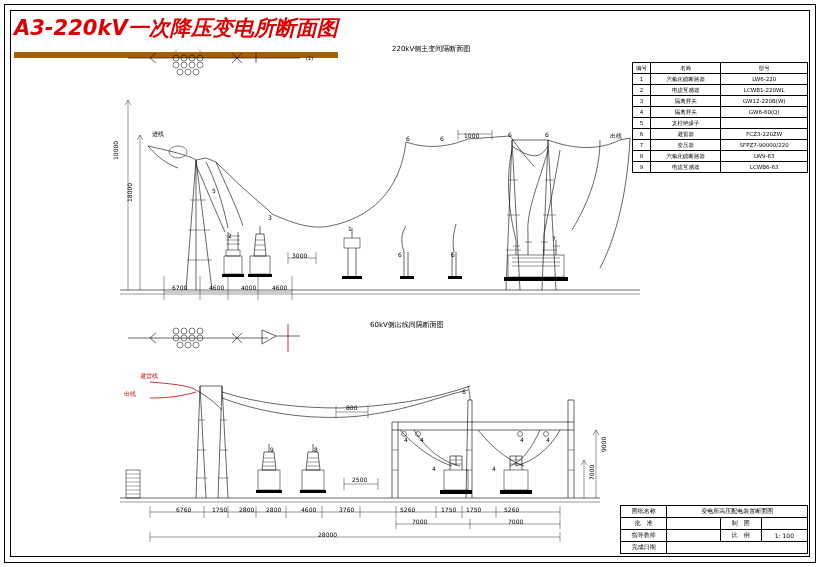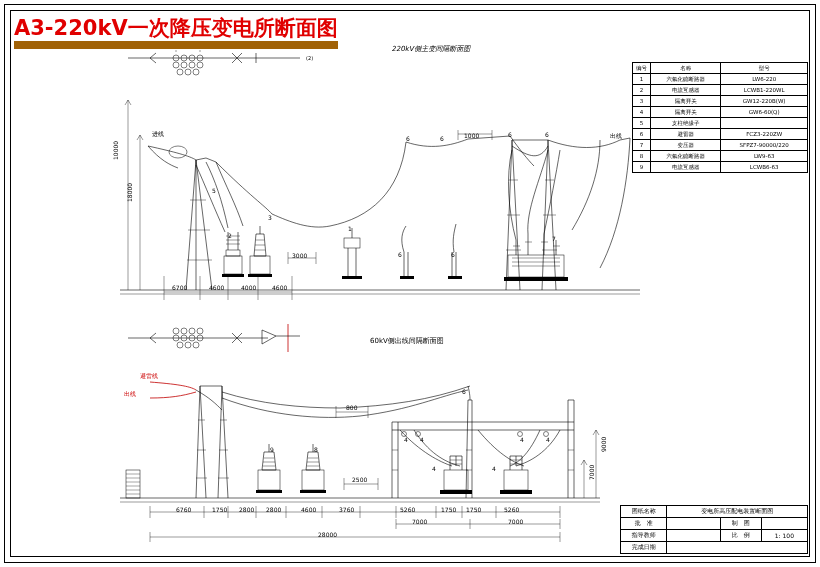--- a/index.html
+++ b/index.html
@@ -2,21 +2,21 @@
 <html><head>
 <meta charset="utf-8">
 <style>
   html,body{margin:0;padding:0;background:#fff;}
   body{width:820px;height:567px;font-family:"DejaVu Sans","Liberation Sans",sans-serif;}
   #sheet{position:relative;width:820px;height:567px;background:#fff;overflow:hidden;}
   .frame{position:absolute;left:4px;top:4px;width:812px;height:559px;border:1px solid #000;box-sizing:border-box;}
   .frame2{position:absolute;left:10px;top:10px;width:800px;height:547px;border:1px solid #000;box-sizing:border-box;}
   .title{position:absolute;left:14px;top:14px;font-family:"DejaVu Sans","Liberation Sans",sans-serif;
          font-weight:bold;font-size:21px;color:#e00000;letter-spacing:0px;white-space:nowrap;}
-  .title u{text-decoration:none;border-bottom:8px solid #a16207;padding-bottom:1px;}
+  .title u{text-decoration:none;border-bottom:6px solid #a16207;padding-bottom:12px;font-style:italic;}
   .cap{position:absolute;font-size:7px;color:#000;white-space:nowrap;}
   .lbl{position:absolute;font-size:6px;color:#000;white-space:nowrap;}
   .lblr{position:absolute;font-size:6px;color:#c00;white-space:nowrap;}
   .num{position:absolute;font-size:6px;color:#000;white-space:nowrap;}
   .wm{position:absolute;left:330px;top:268px;font-size:20px;letter-spacing:10px;color:#333;
       font-family:"DejaVu Sans","Liberation Sans",sans-serif;font-weight:bold;}
   
   .ptable{position:absolute;left:632px;top:62px;width:176px;border-collapse:collapse;font-size:5.5px;}
   .ptable td,.ptable th{border:0.6px solid #000;padding:0.5px 1px;text-align:center;color:#000;font-weight:normal;line-height:8px;height:9px;}
   .ptable th{background:#fff;}
@@ -43,22 +43,22 @@
 </head>
 <body>
 
 <div id="sheet">
   <div class="frame"></div>
   <div class="frame2"></div>
 
   <div class="title"><u>A3-220kV一次降压变电所断面图</u></div>
 
 
-  <div class="cap" style="left:392px;top:44px;font-style:italic;">220kV侧主变间隔断面图</div>
-  <div class="cap" style="left:370px;top:336px;">60kV侧出线间隔断面图</div>
+  <div class="cap" style="left:392px;top:44px;">220kV侧主变间隔断面图</div>
+  <div class="cap" style="left:370px;top:320px;">60kV侧出线间隔断面图</div>
 
   <div class="lbl" style="left:152px;top:130px;">进线</div>
   <div class="lbl" style="left:610px;top:132px;">出线</div>
   <div class="num" style="left:112px;top:160px;transform:rotate(-90deg);transform-origin:left top;">10000</div>
   <div class="num" style="left:126px;top:202px;transform:rotate(-90deg);transform-origin:left top;">18000</div>
   <div class="num" style="left:464px;top:132px;">1000</div>
   <div class="num" style="left:292px;top:252px;">3000</div>
 
   <div class="num" style="left:172px;top:284px;">6700</div>
   <div class="num" style="left:209px;top:284px;">4600</div>

